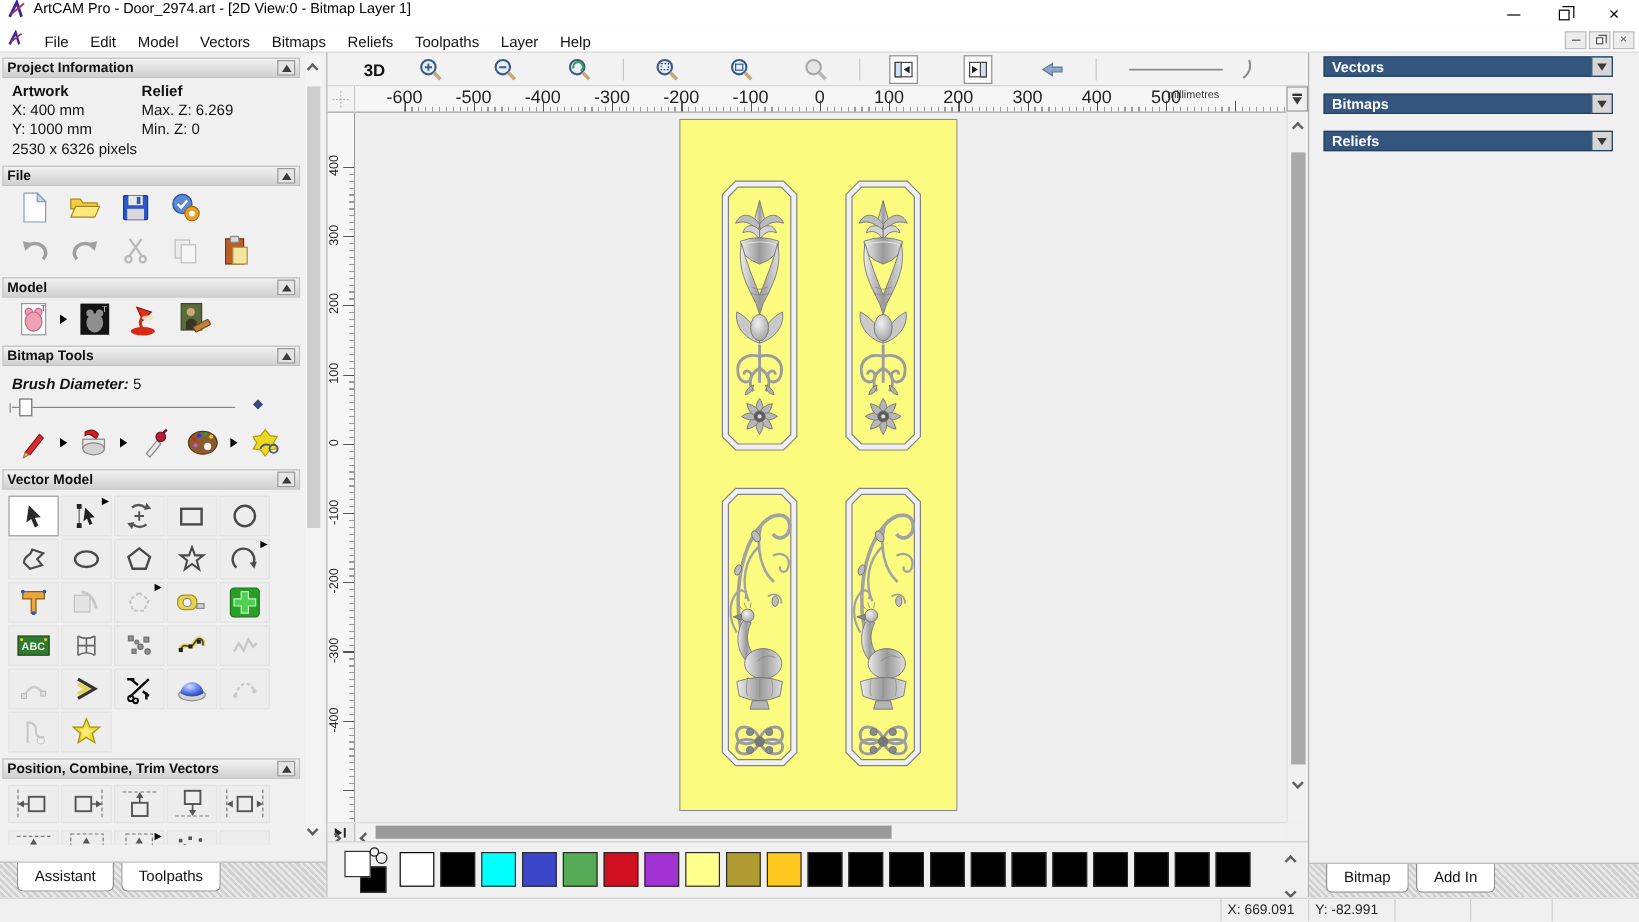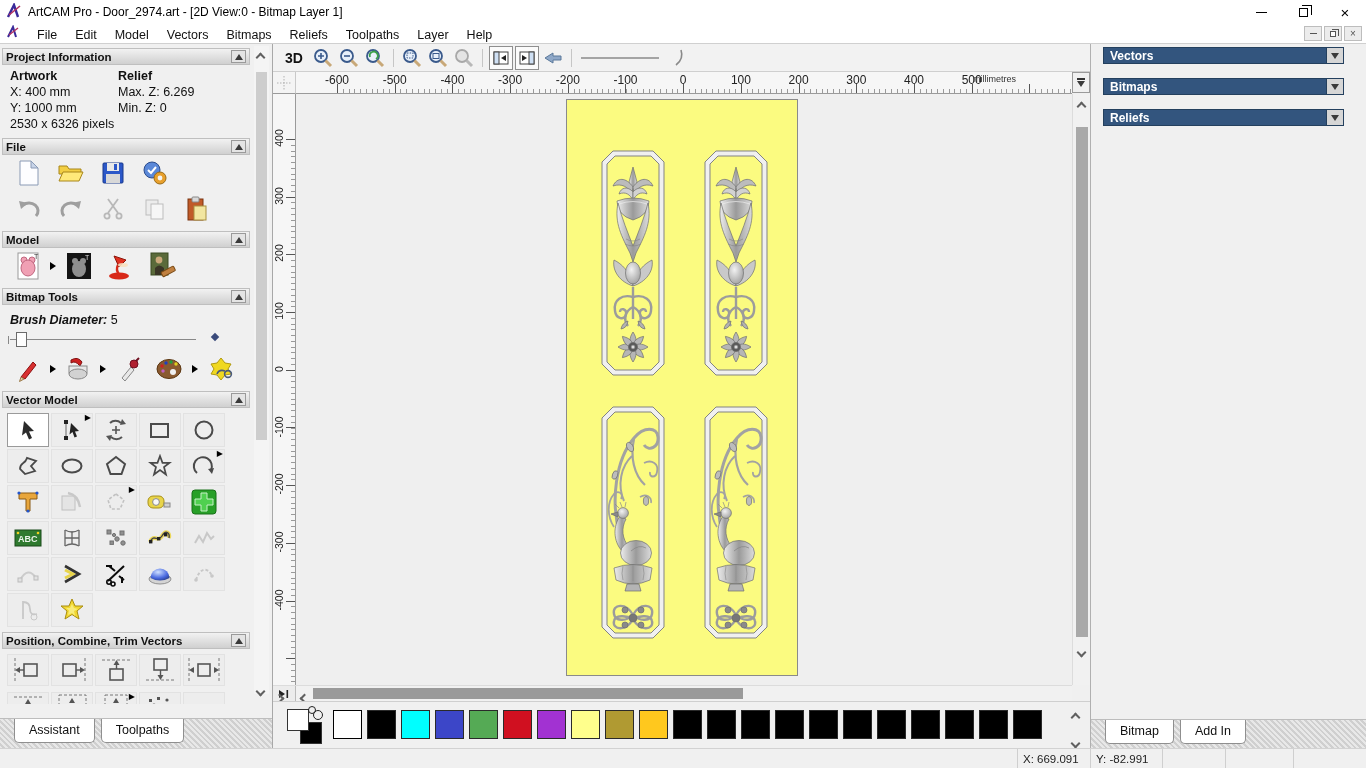--- a/index.html
+++ b/index.html
@@ -1,19 +1,19 @@
 <!DOCTYPE html>
 <html><head>
 <meta charset="utf-8">
 <style>
 *{box-sizing:border-box;margin:0;padding:0}
 html,body{width:1366px;height:768px;overflow:hidden}
 body{position:relative;font-family:"Liberation Sans","DejaVu Sans",sans-serif;font-size:12px;background:#f0f0f0;color:#111}
 
-.titlebar{position:absolute;left:0;top:0;right:0;height:24px;background:#fff;display:flex;align-items:center}
+.titlebar{position:absolute;left:0;top:0;right:0;height:24px;background:#fff;display:flex;align-items:flex-start}
 .titlebar .appico{margin:0 6px 0 6px}
 .title-text{font-size:12px;color:#000}
 .wbtns{margin-left:auto;display:flex;height:100%}
 .wbtn{width:42px;height:100%;display:flex;align-items:center;justify-content:center;color:#000}
 .minglyph{width:11px;height:1px;background:#000}
 .restglyph{width:9px;height:9px;border:1px solid #000;position:relative;background:#fff}
 .restglyph:before{content:"";position:absolute;left:2px;top:-4px;width:9px;height:9px;border:1px solid #000;border-left:none;border-bottom:none}
 .closeglyph{font-size:15px;line-height:1}
 .menubar{position:absolute;left:0;top:24px;right:0;height:20px;background:#fff;border-bottom:1px solid #d0d0d0;display:flex;align-items:center}
 .menubar .appico{margin:0 8px 0 6px}
@@ -54,28 +54,28 @@
 .asst-scroll{position:absolute;right:3px;top:2px;width:15px;bottom:54px;background:#f4f4f4}
 .sb-chev{position:absolute;left:3px;width:8px;height:8px}
 .chev{width:7px;height:7px;border-left:2px solid #606060;border-bottom:2px solid #606060;display:inline-block}
 .asst-scroll .thumbv{position:absolute;left:2px;top:26px;width:11px;height:368px;background:#cdcdcd}
 .tabstrip{position:absolute;left:0;right:0;bottom:0;height:30px;background:#d6d6d6;background-image:repeating-linear-gradient(45deg,rgba(255,255,255,.45) 0 2px,rgba(0,0,0,0.03) 2px 4px);border-top:1px solid #bdbdbd;display:flex;align-items:flex-start}
 .btab{background:#fff;border:1px solid #8f8f8f;border-top:none;border-radius:0 0 5px 5px;padding:4px 14px 5px 14px;font-size:12.5px;margin-left:6px}
 .btab.active{margin-left:14px;border-top:none}
 
 .center{position:absolute;left:273px;top:44px;right:276px;bottom:20px}
 .toolbar{position:absolute;left:0;top:0;right:0;height:28px;background:#f2f2f2;border-bottom:1px solid #cfcfcf;display:flex;align-items:center;padding-left:8px}
-.tbtn{height:24px;min-width:24px;display:flex;align-items:center;justify-content:center;margin:0 1px}
+.tbtn{height:24px;min-width:24px;display:flex;align-items:center;justify-content:center;margin:0 19px}
 .tbtn.box{border:1px solid #8f8f8f;background:#fbfbfb}
 .tsep{width:1px;height:18px;background:#c6c6c6;margin:0 5px}
 .lbl3d{font-weight:bold;font-size:14px;margin-right:4px}
 .rulerrow{position:absolute;left:0;top:28px;right:0;height:22px}
 .rcorner{position:absolute;left:0;top:0;width:23px;height:22px;background:#f4f4f4;border-right:1px solid #c9c9c9;border-bottom:1px solid #9a9a9a;display:flex;align-items:center;justify-content:center}
 .hruler{position:absolute;left:23px;right:18px;top:0;height:22px;background:#f6f6f6;border-bottom:1px solid #9a9a9a;background-image:repeating-linear-gradient(90deg,#555 0 1px,transparent 1px 57.7px),repeating-linear-gradient(90deg,#999 0 1px,transparent 1px 5.77px);background-size:100% 9px,100% 4px;background-position:40.5px bottom,40.5px bottom;background-repeat:no-repeat}
-.htick{position:absolute;top:1px;width:34px;margin-left:-17px;text-align:center;font-size:12px;color:#222}
+.htick{position:absolute;top:1px;width:34px;margin-left:-17px;text-align:center;font-size:15px;color:#222}
 .units{position:absolute;right:56px;top:2px;font-size:9px;color:#333}
 .unitbtn{position:absolute;right:0;top:0;width:18px;height:21px;border:1px solid #9a9a9a;background:#f0f0f0;display:flex;flex-direction:column;align-items:center;justify-content:center;gap:1px}
 .unitbtn .bar{width:8px;height:2px;background:#333}
 .vruler{position:absolute;left:0;top:50px;width:23px;bottom:63px;background:#f6f6f6;border-right:1px solid #9a9a9a;background-image:repeating-linear-gradient(180deg,#555 0 1px,transparent 1px 57.7px),repeating-linear-gradient(180deg,#999 0 1px,transparent 1px 5.77px);background-size:9px 100%,4px 100%;background-position:right 44.5px,right 44.5px;background-repeat:no-repeat}
 .vtick{position:absolute;left:-9px;width:30px;text-align:center;font-size:10.5px;color:#222;transform:rotate(-90deg)}
 .canvas{position:absolute;left:23px;top:50px;right:18px;bottom:63px;background:#efefef;overflow:hidden}
 .door{position:absolute;left:270px;top:5px;width:232px;height:577px}
 .vscroll{position:absolute;right:0;top:50px;width:18px;bottom:63px;background:#f1f1f1;border-left:1px solid #dcdcdc}
 .vscroll .thumbv{position:absolute;left:3px;top:33px;width:12px;bottom:48px;background:#a9a9a9}
 .hscroll{position:absolute;left:0;right:18px;bottom:47px;height:16px;background:#f1f1f1;border-top:1px solid #dcdcdc}

